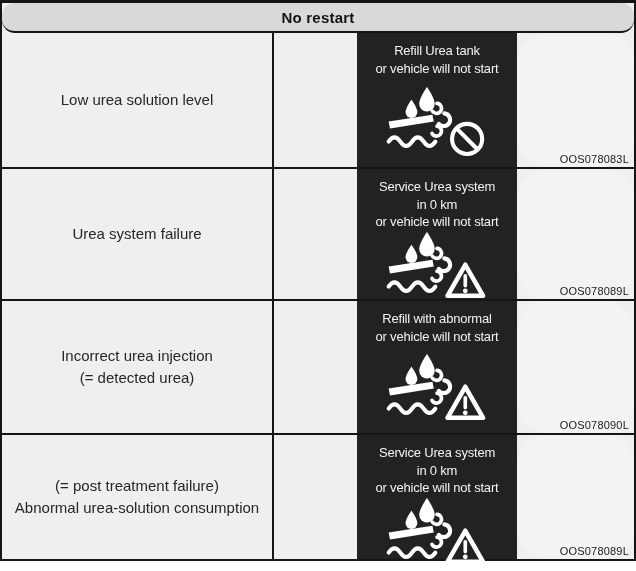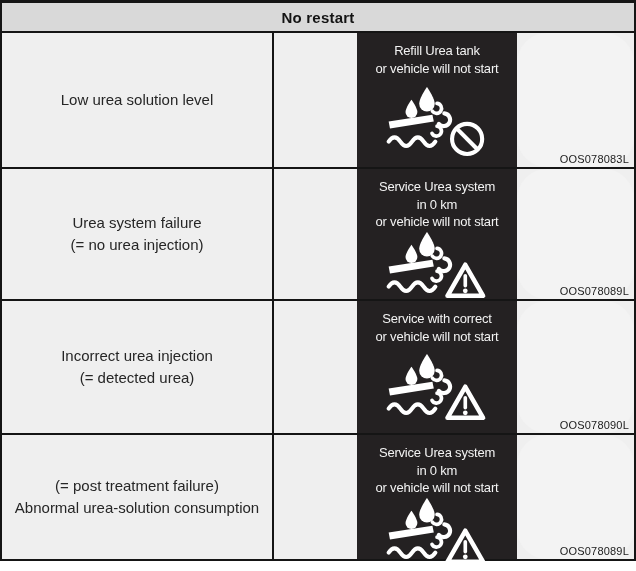--- a/index.html
+++ b/index.html
@@ -9,21 +9,21 @@
     -webkit-font-smoothing:antialiased;
   }
   .table{
     box-sizing:border-box;width:636px;
     border:2px solid #151515;border-top-width:3px;
     background:#efefef;
   }
   .header{
     height:28px;background:#d9d9d9;border-bottom:2px solid #151515;
     display:flex;align-items:center;justify-content:center;
-    font-size:15px;font-weight:bold;color:#141414;letter-spacing:.2px;
+    font-size:15px;font-weight:bold;color:#141414;letter-spacing:.2px;border-radius:13px;
   }
   .row{display:flex;box-sizing:border-box;background:#efefef;}
   .row1{height:134px;}
   .row2{height:132px;border-top:2px solid #151515;}
   .row3{height:134px;border-top:2px solid #151515;}
   .row4{height:126px;border-top:2px solid #151515;}
   .cell-left{
     width:272px;border-right:2px solid #151515;box-sizing:border-box;
     display:flex;flex-direction:column;justify-content:center;align-items:center;
     text-align:center;font-size:15px;line-height:22px;color:#262626;
@@ -100,21 +100,20 @@
       </div>
       <div class="code-area">
         <span class="code">OOS078083L</span>
       </div>
     </div>
   </div>
 
   <div class="row row2">
     <div class="cell-left">
       <div class="cond-line">Urea system failure</div>
-      <div class="cond-line">(= no urea injection)</div>
     </div>
     <div class="cell-mid"></div>
     <div class="cell-right">
       <div class="panel">
         <div class="disp-line">Service Urea system</div>
         <div class="disp-line">in 0 km</div>
         <div class="disp-line">or vehicle will not start</div>
         <div class="icon-wrap">
 
           <svg class="icon" viewBox="0 0 112 80">
@@ -130,21 +129,21 @@
   </div>
 
   <div class="row row3">
     <div class="cell-left">
       <div class="cond-line">Incorrect urea injection</div>
       <div class="cond-line">(= detected urea)</div>
     </div>
     <div class="cell-mid"></div>
     <div class="cell-right">
       <div class="panel">
-        <div class="disp-line">Service with correct</div>
+        <div class="disp-line">Refill with abnormal</div>
         <div class="disp-line">or vehicle will not start</div>
         <div class="icon-wrap">
 
           <svg class="icon" viewBox="0 0 112 80">
               <use href="#urea-base"></use>
               <use href="#mark-triangle"></use>
             </svg>
         </div>
       </div>
       <div class="code-area">

